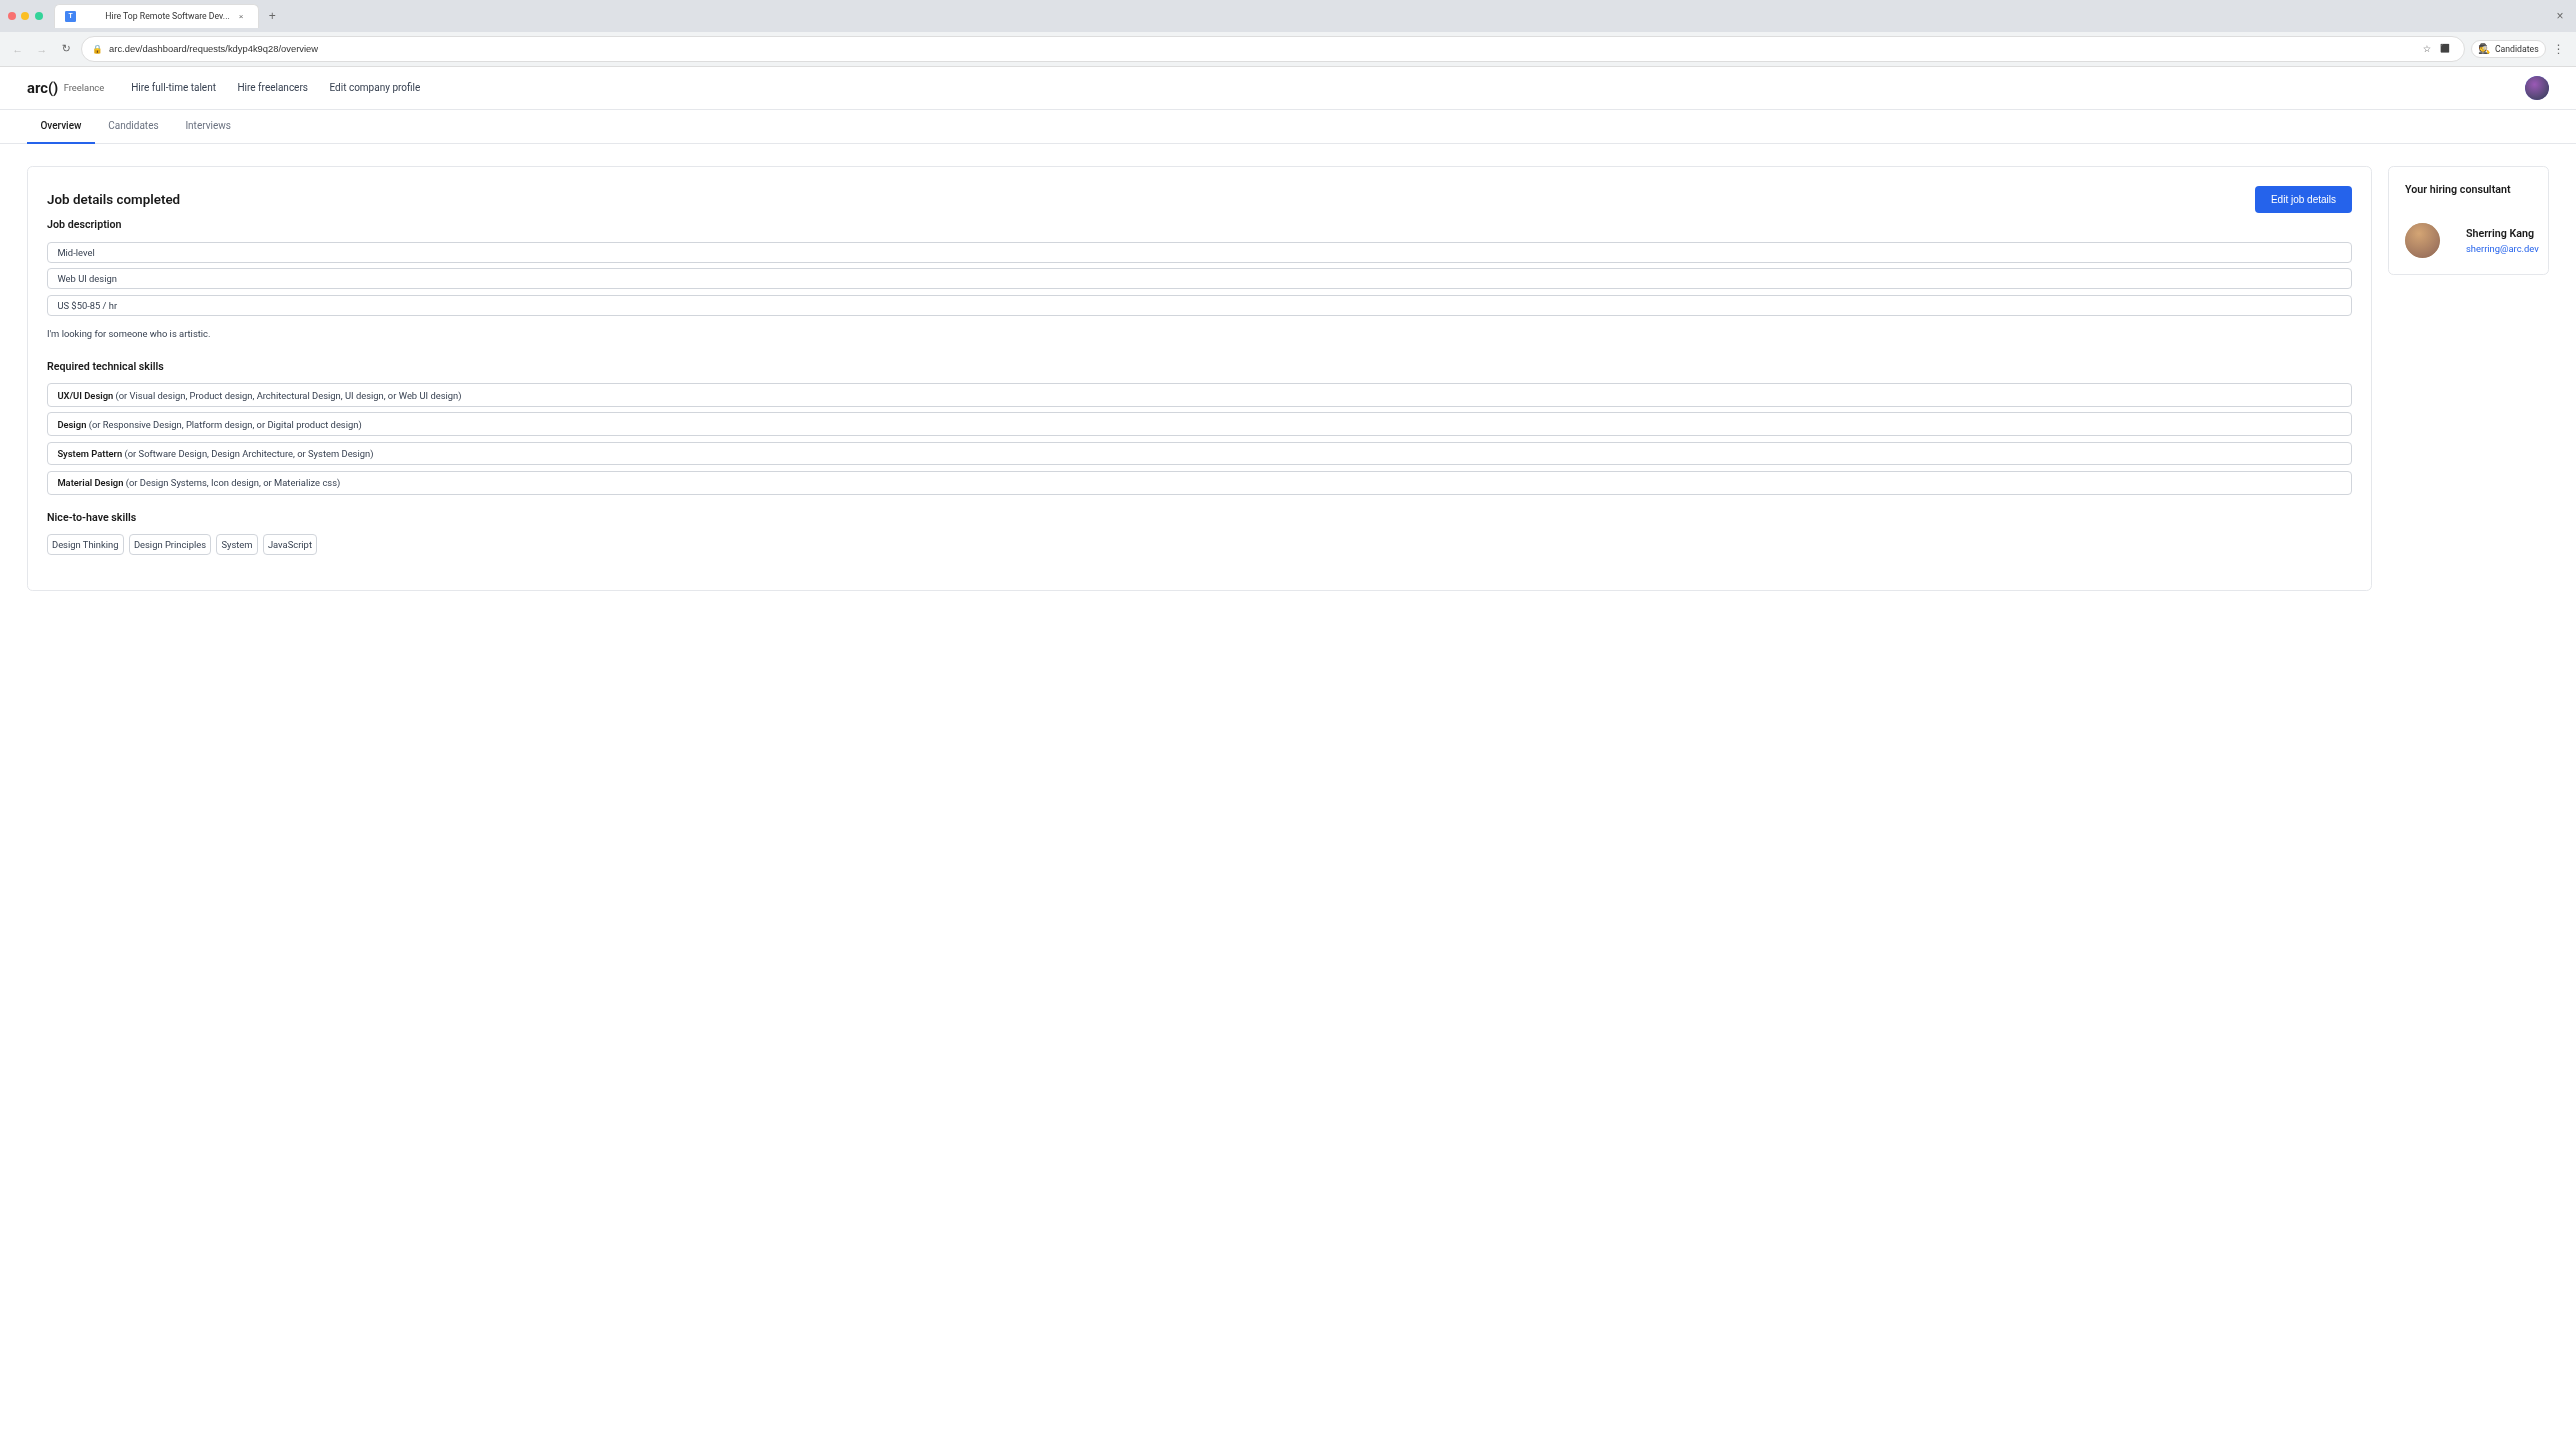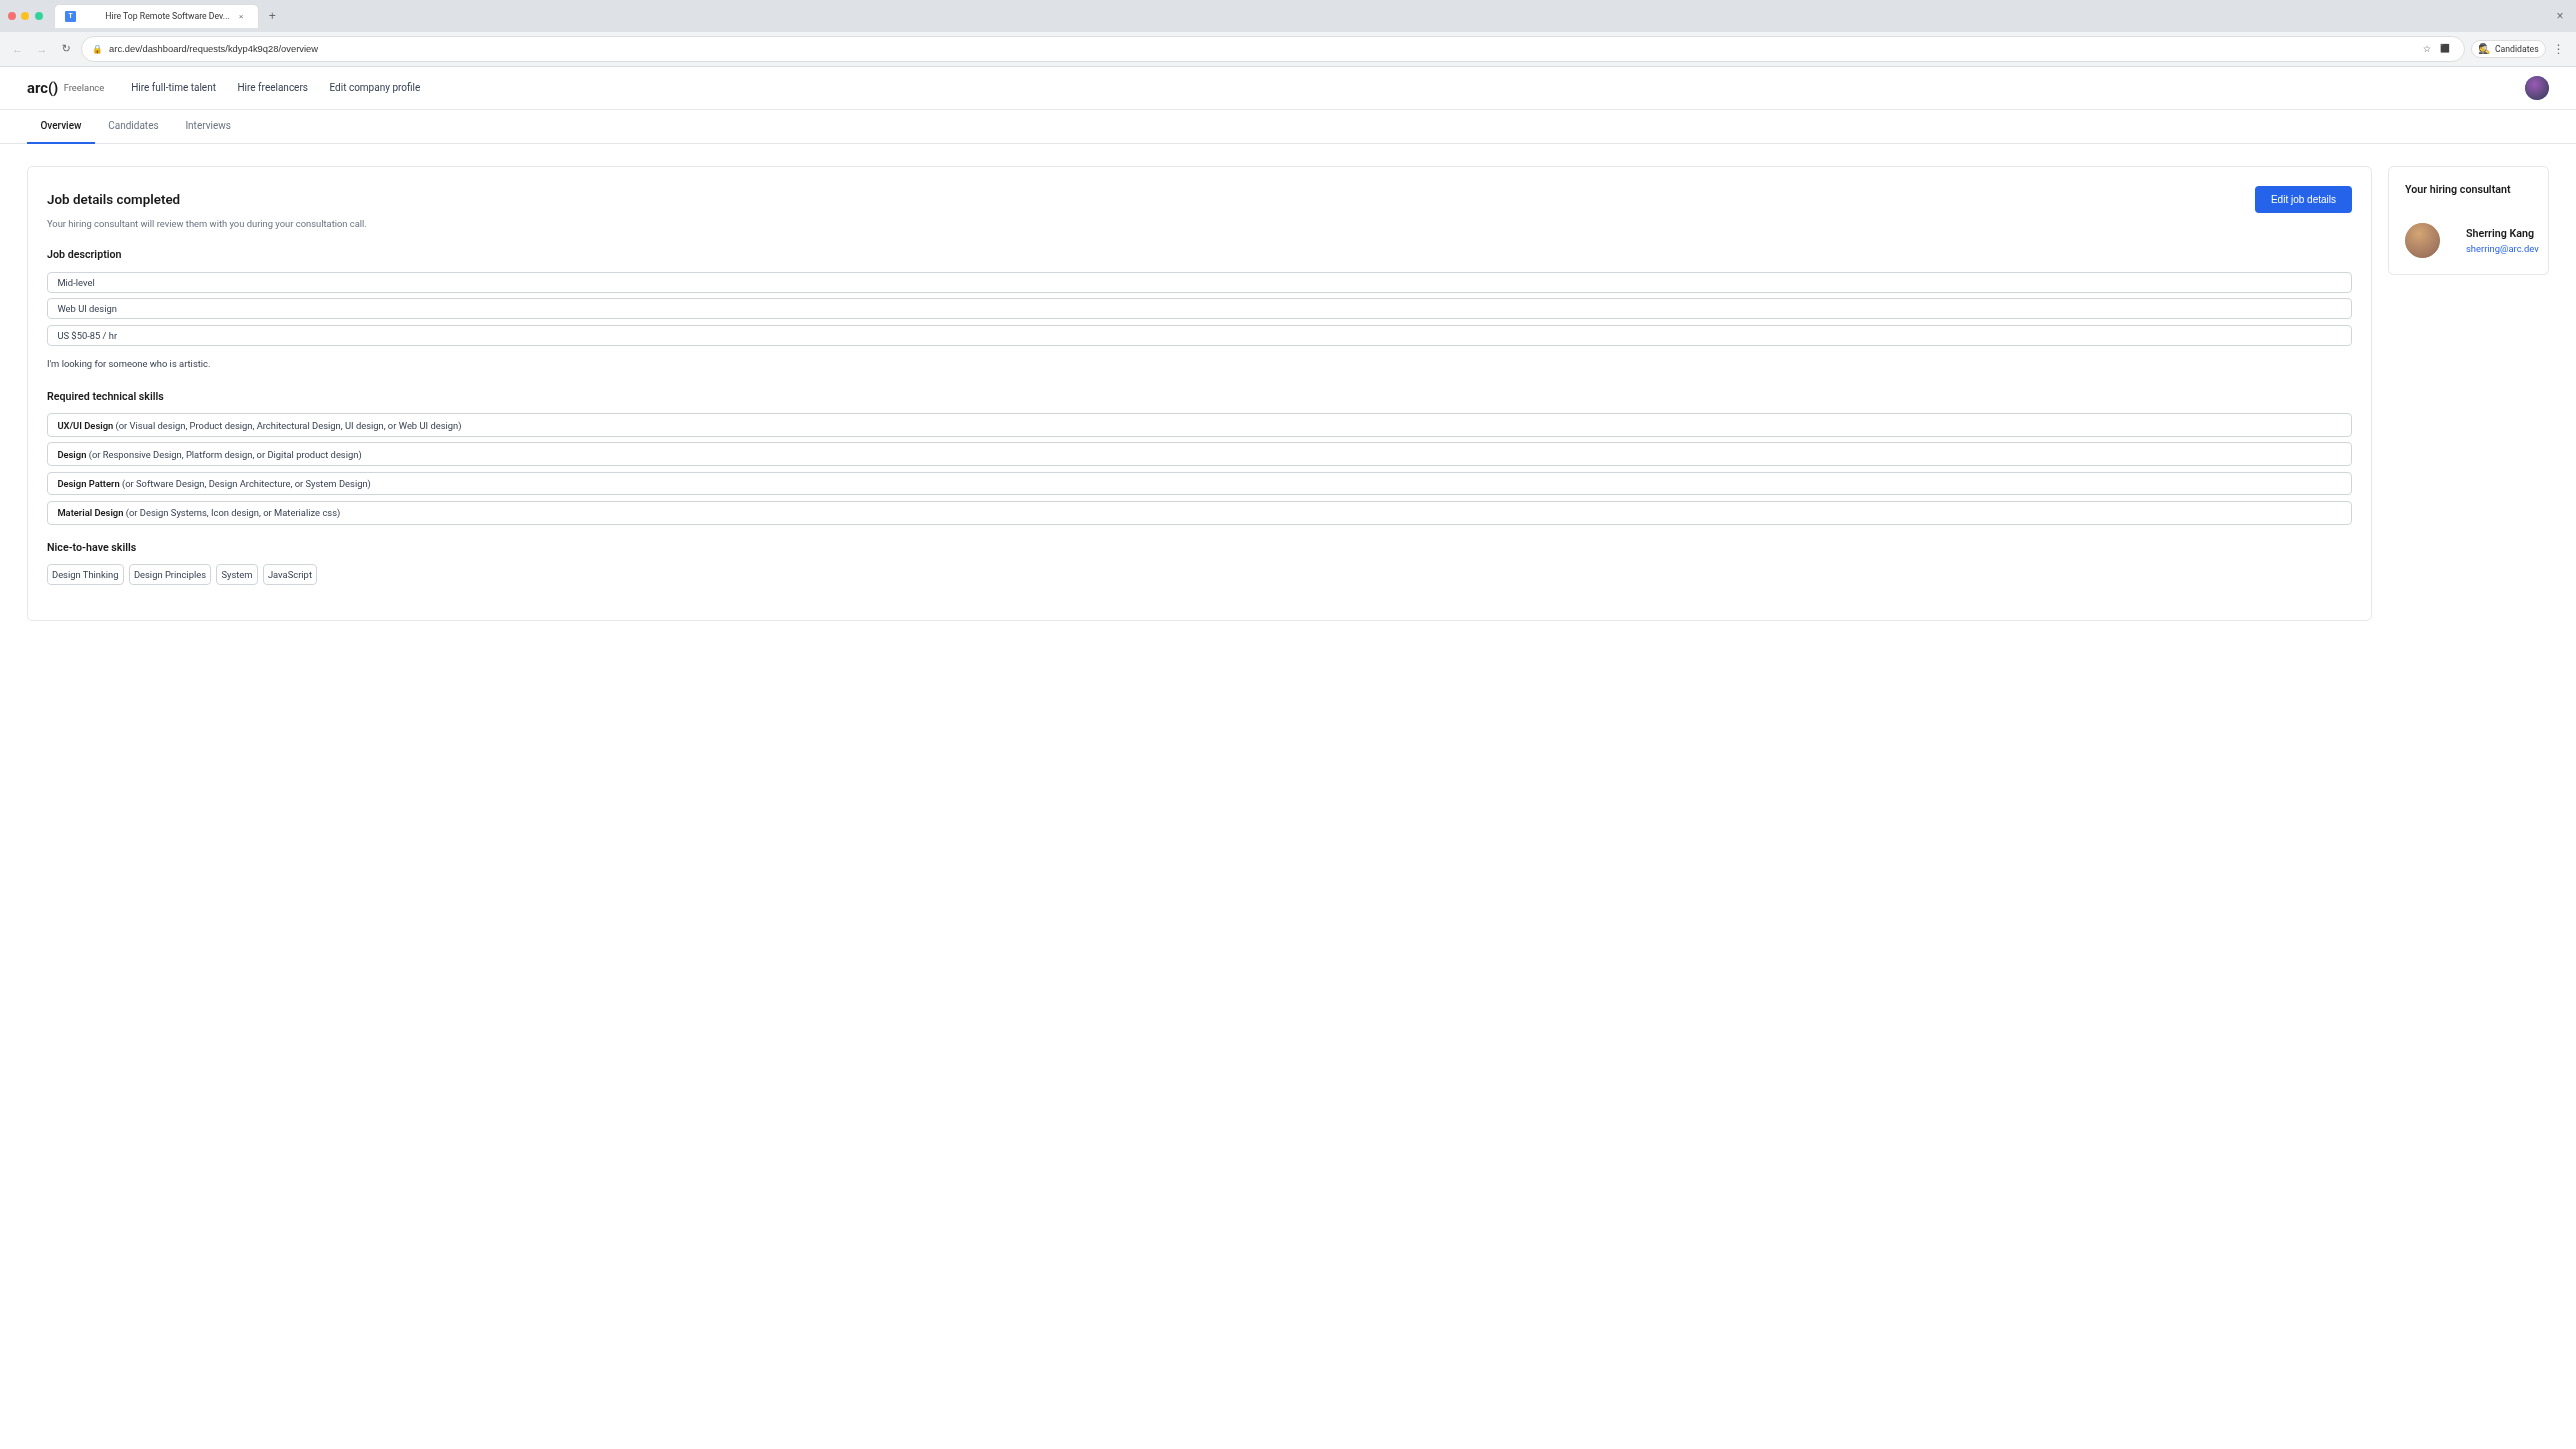--- a/index.html
+++ b/index.html
@@ -549,21 +549,20 @@
     </div>
   </div>
 
   <div class="main-content">
     <div class="content-left">
       <div class="job-details-card">
         <div class="job-details-header">
           <h2 class="job-details-title">Job details completed</h2>
           <button class="edit-job-btn">Edit job details</button>
         </div>
-        <p class="job-details-subtitle">Your hiring consultant will review them with you during your consultation call.</p>
 
         <div class="skills-section">
           <h3 class="section-title">Job description</h3>
           <div class="tags-row">
             <span class="tag">Mid-level</span>
             <span class="tag">Web UI design</span>
             <span class="tag">US $50-85 / hr</span>
           </div>
           <p class="description-text">I'm looking for someone who is artistic.</p>
         </div>
@@ -572,21 +571,21 @@
           <h3 class="section-title">Required technical skills</h3>
           <div class="skill-tag-block">
             <strong>UX/UI Design</strong>
             <span> (or Visual design, Product design, Architectural Design, UI design, or Web UI design)</span>
           </div>
           <div class="skill-tag-block">
             <strong>Design</strong>
             <span> (or Responsive Design, Platform design, or Digital product design)</span>
           </div>
           <div class="skill-tag-block">
-            <strong>Design Pattern</strong>
+            <strong>System Pattern</strong>
             <span> (or Software Design, Design Architecture, or System Design)</span>
           </div>
           <div class="skill-tag-block">
             <strong>Material Design</strong>
             <span> (or Design Systems, Icon design, or Materialize css)</span>
           </div>
         </div>
 
         <div class="skills-section">
           <h3 class="section-title">Nice-to-have skills</h3>

